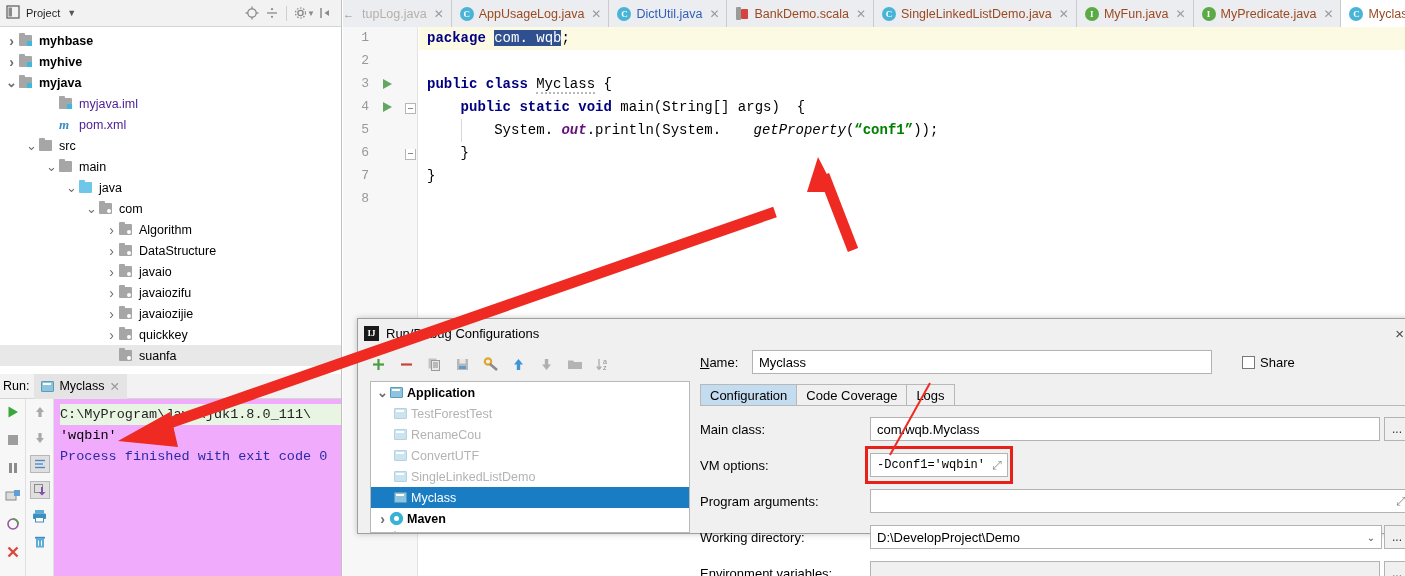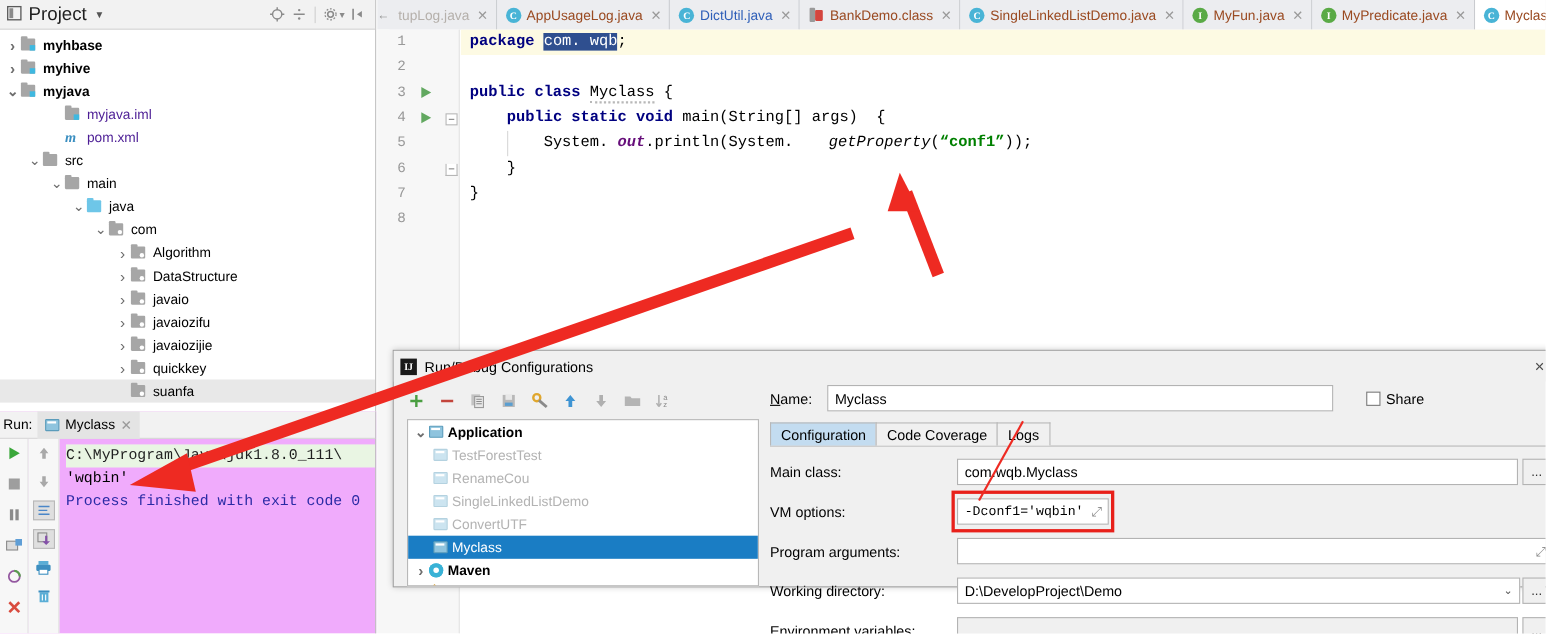--- a/index.html
+++ b/index.html
@@ -16,21 +16,21 @@
 
   
   #project-panel {
     position: absolute; left: 0; top: 0; width: 342px; height: 374px;
     background: #ffffff; border-right: 1px solid #c0c0c0;
   }
   #project-header {
     height: 27px; background: #f2f2f2; border-bottom: 1px solid #d5d5d5;
     display: flex; align-items: center; padding: 0 6px;
   }
-  #project-header .title { font-size: 17px; margin-left: 6px; color: #1f1f1f; }
+  #project-header .title { font-size: 11px; margin-left: 6px; color: #1f1f1f; }
   .hdr-spacer { flex: 1; }
   .hdr-icon { width: 20px; height: 20px; display: flex; align-items: center;
               justify-content: center; color: #7a7a7a; }
   .vsep { width:1px; height:15px; background:#cfcfcf; margin:0 4px; }
 
   #tree { position: absolute; top: 27px; left: 0; right: 0; bottom: 0;
           overflow: hidden; padding-top: 3px; }
   .node { display: flex; align-items: center; height: 21px; font-size: 12.5px;
           white-space: nowrap; padding-left: 4px; }
   .node.bold { font-weight: bold; }
@@ -387,21 +387,21 @@
         <span>AppUsageLog.java</span>
         <span class="close">✕</span>
       </div>
       <div class="tab">
         <span class="tico c">C</span>
         <span style="color: rgb(47, 95, 184);">DictUtil.java</span>
         <span class="close">✕</span>
       </div>
       <div class="tab">
         <span class="tico scala"></span>
-        <span>BankDemo.class</span>
+        <span>BankDemo.scala</span>
         <span class="close">✕</span>
       </div>
       <div class="tab">
         <span class="tico c">C</span>
         <span>SingleLinkedListDemo.java</span>
         <span class="close">✕</span>
       </div>
       <div class="tab">
         <span class="tico i">I</span>
         <span>MyFun.java</span>
@@ -638,27 +638,27 @@
           <div class="cnode child">
             <span class="gico">
               <span class="appico dim"></span>
             </span>
             <span style="color: rgb(179, 179, 179);">RenameCou</span>
           </div>
           <div class="cnode child">
             <span class="gico">
               <span class="appico dim"></span>
             </span>
+            <span style="color: rgb(179, 179, 179);">ConvertUTF</span>
+          </div>
+          <div class="cnode child">
+            <span class="gico">
+              <span class="appico dim"></span>
+            </span>
             <span style="color: rgb(179, 179, 179);">SingleLinkedListDemo</span>
-          </div>
-          <div class="cnode child">
-            <span class="gico">
-              <span class="appico dim"></span>
-            </span>
-            <span style="color: rgb(179, 179, 179);">ConvertUTF</span>
           </div>
           <div class="cnode child selected">
             <span class="gico">
               <span class="appico"></span>
             </span>
             <span>Myclass</span>
           </div>
           <div class="cnode bold">
             <span class="arr" style="font-size: 14px;">›</span>
             <span class="gico">

